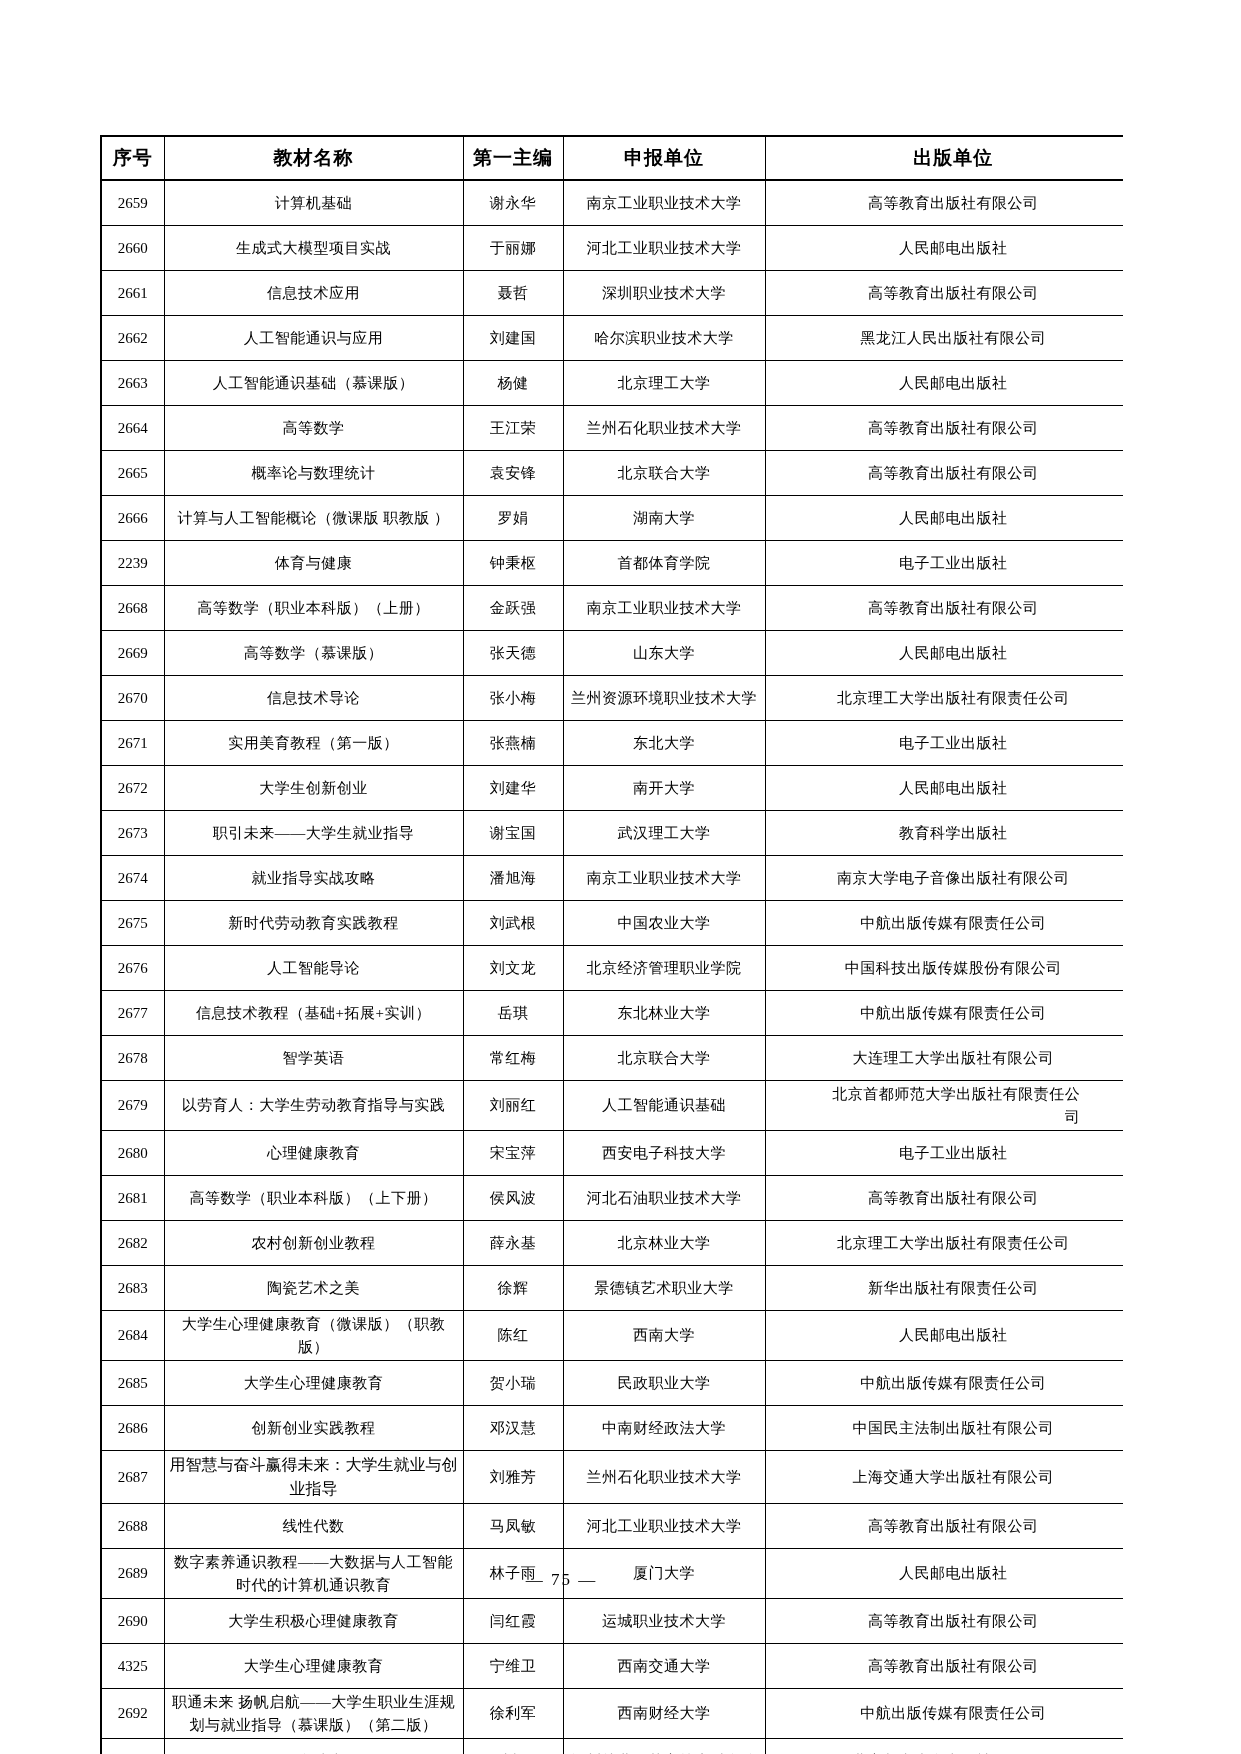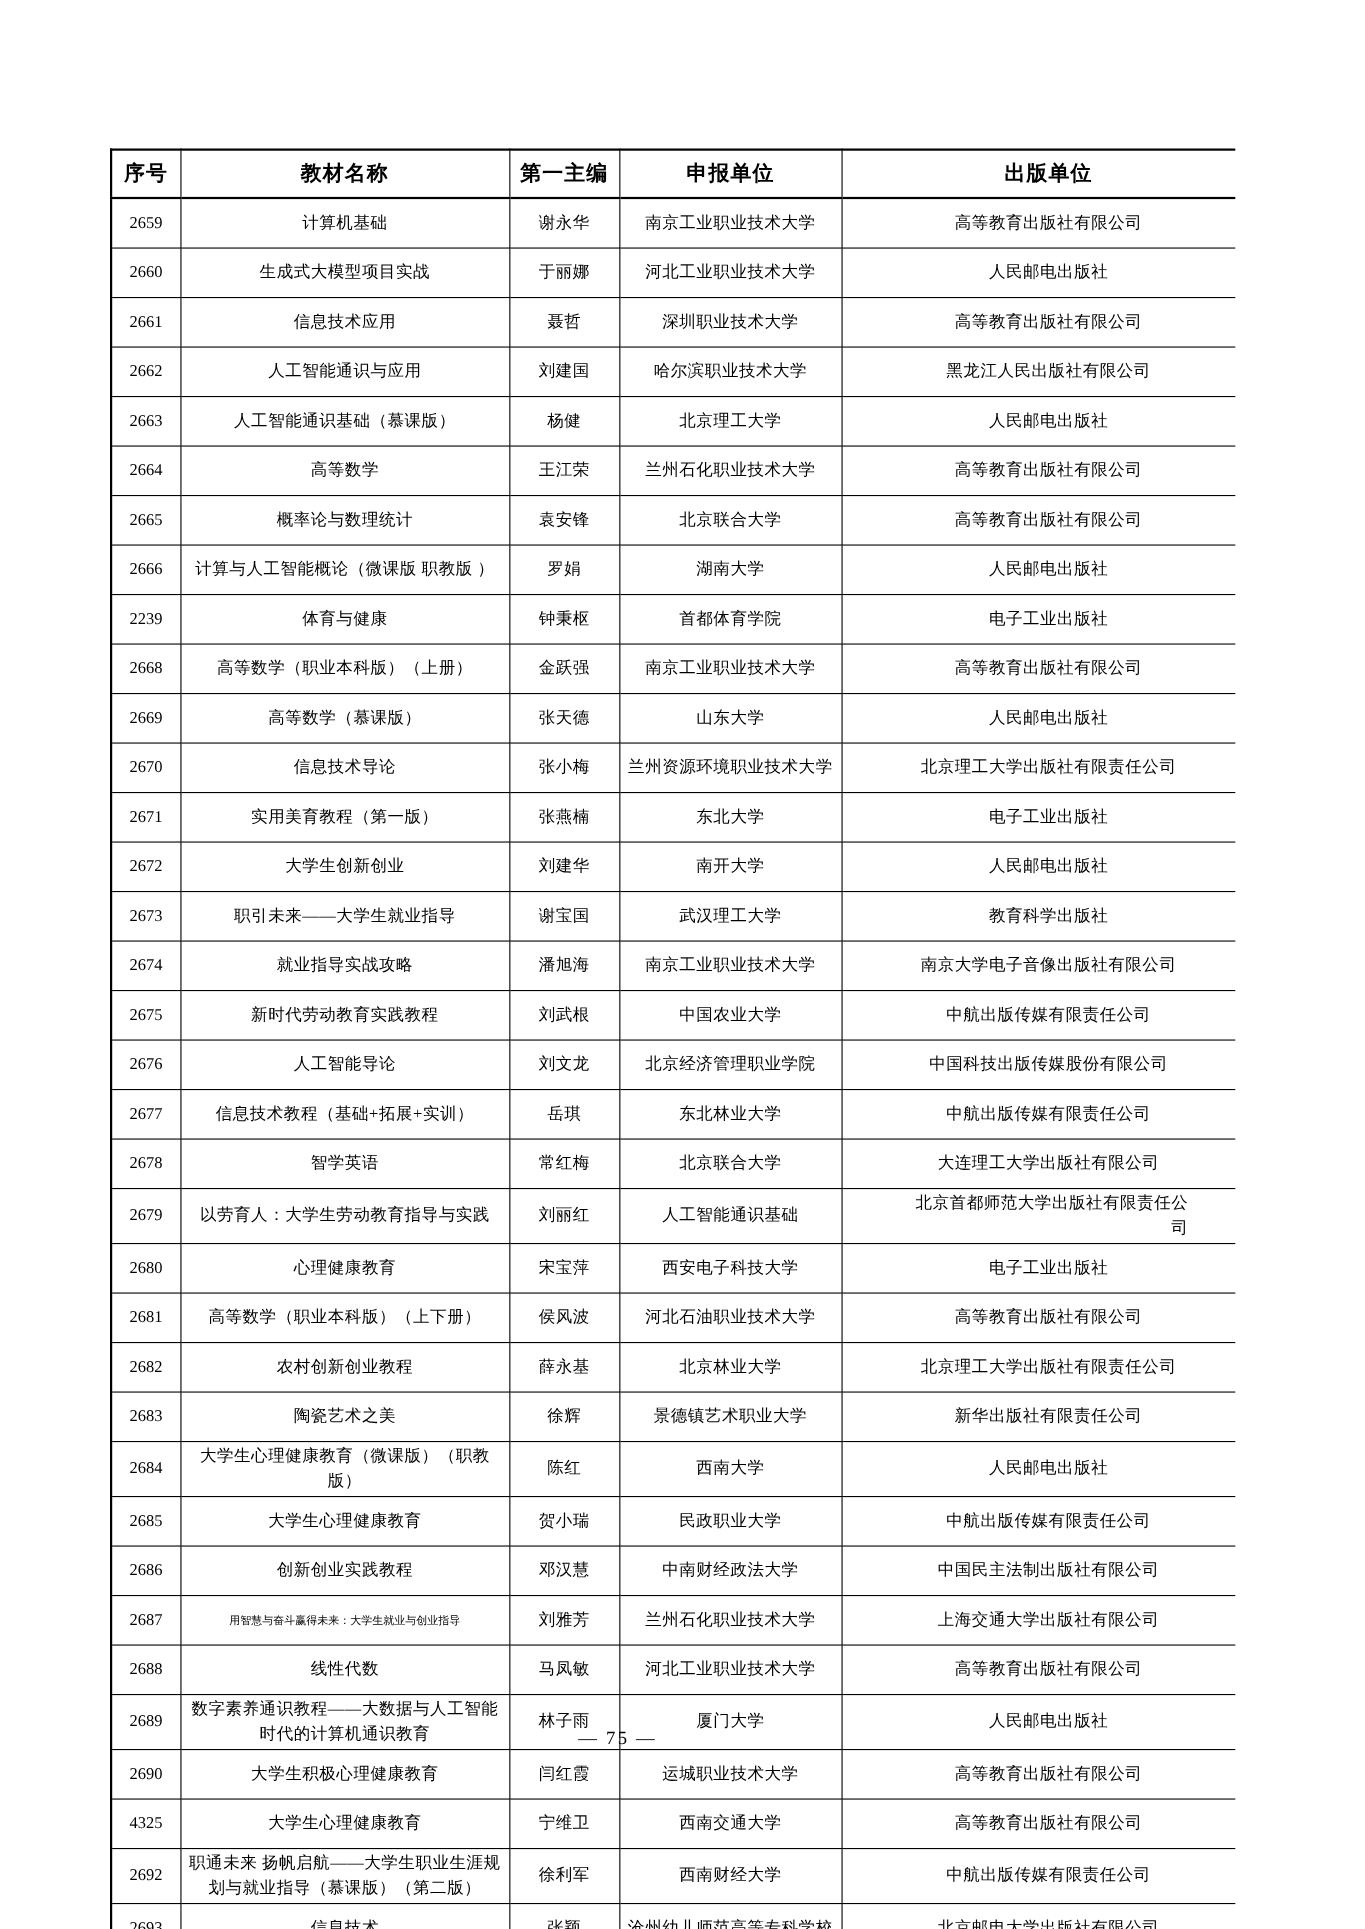--- a/index.html
+++ b/index.html
@@ -48,21 +48,21 @@
     height:40px;
     padding:2px 6px;
     word-break:break-all;
   }
   tbody td.serial {
     font-family:Liberation Serif, serif;
     letter-spacing:0;
     font-size:15px;
   }
   tbody td.shrink {
-    font-size:10px;
+    font-size:16px;
     letter-spacing:0;
     padding:2px 2px;
   }
   .pubwrap {
     display:inline-block;
     max-width:254px;
     vertical-align:middle;
     text-align:right;
   }
   .footer {

